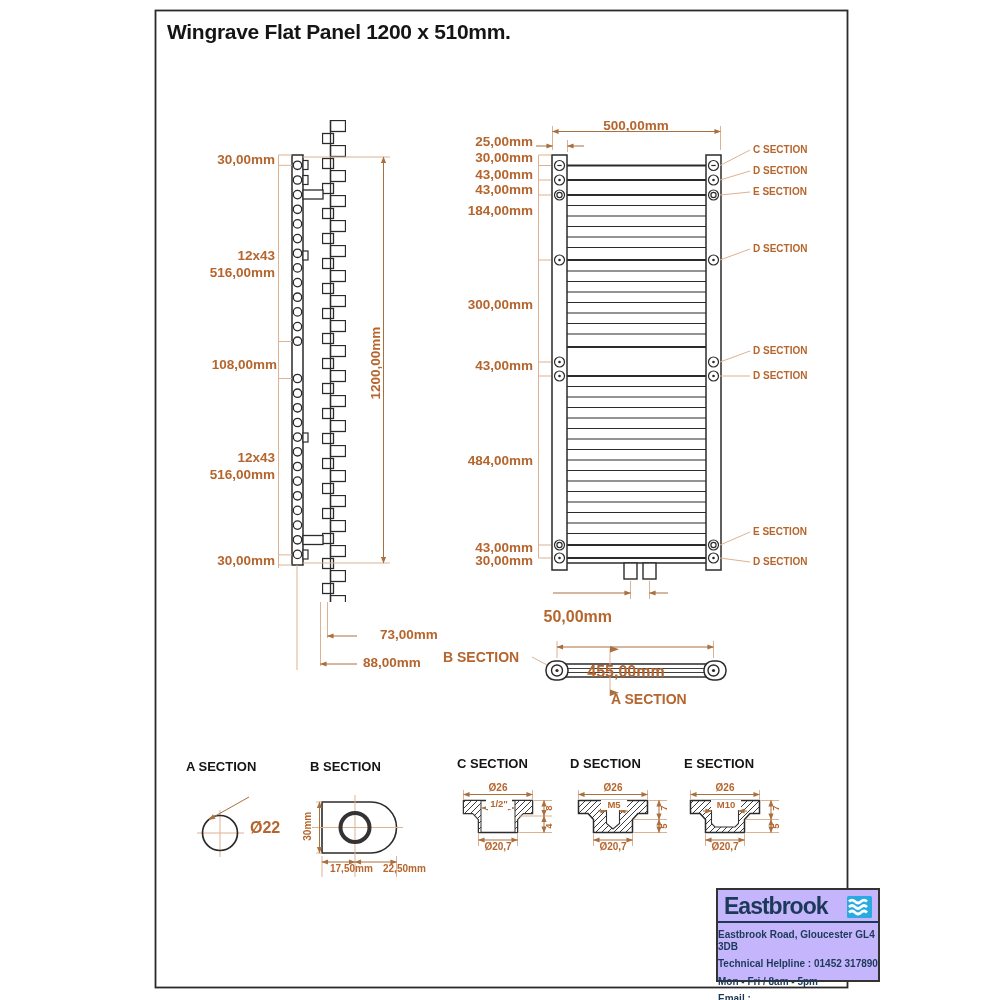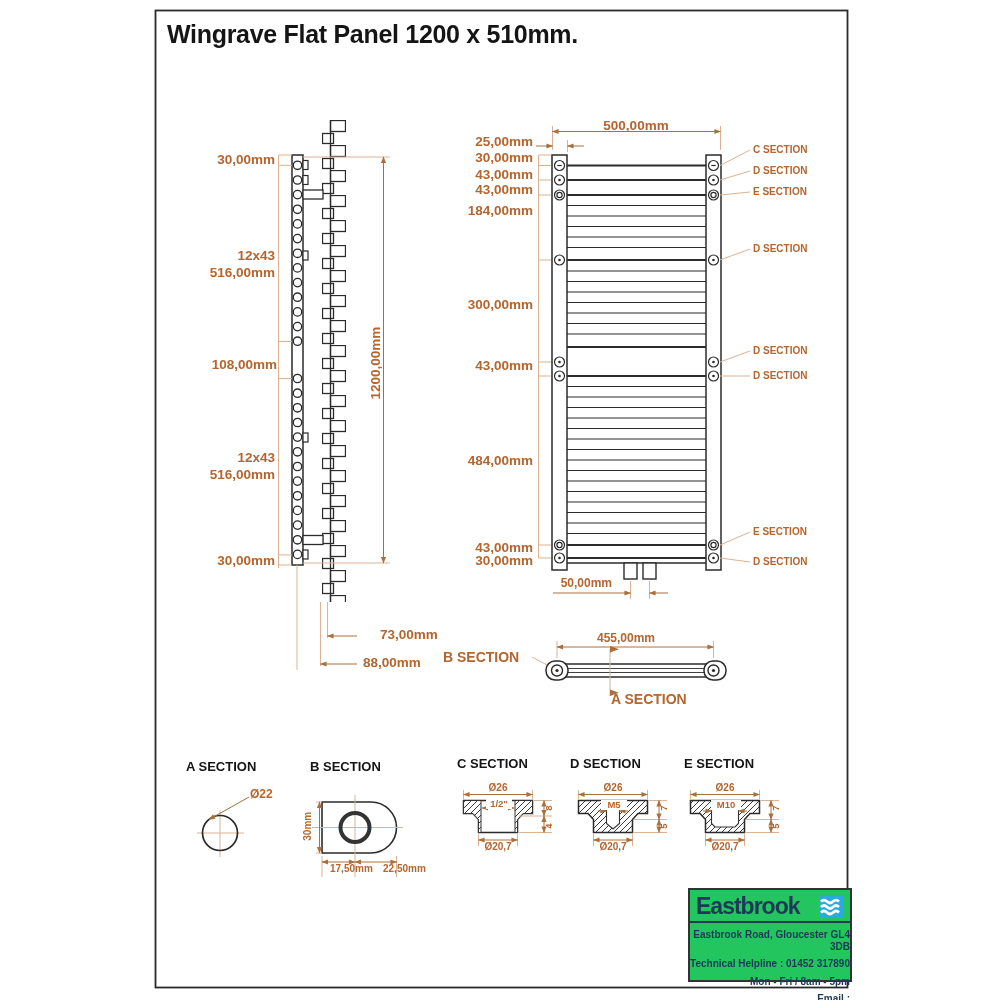--- a/index.html
+++ b/index.html
@@ -10,30 +10,30 @@
   .bk{stroke:#2b2b2b;fill:#fff;}
   .ext{stroke:#ddb293;stroke-width:1;fill:none;}
   .dl,.dl1{stroke:#a9703f;stroke-width:1;fill:none;}
   .dl{marker-start:url(#ar);marker-end:url(#ar);}
   .dl1{marker-end:url(#ar);}
   .lb{position:absolute;font-weight:bold;color:#b5652d;font-size:13.5px;line-height:1.05;white-space:nowrap;}
   .r{text-align:right;}
   .c{text-align:center;}
   .sm{font-size:10px;}
   .xs{font-size:9.5px;}
-  .md{font-size:12px;}
+  .md{font-size:16px;margin-top:32px;}
   .big{font-size:14px;}
   .blk{color:#151515;}
   .rot{transform:rotate(-90deg);}
   .wbg{background:#fff;padding:0 1px;}
-  .title{position:absolute;left:167px;top:20px;font-size:25px;font-weight:bold;
+  .title{position:absolute;left:167px;top:20px;font-size:21px;font-weight:bold;
          color:#151515;letter-spacing:-0.3px;}
   .subtitle{position:absolute;left:167px;top:48px;font-size:16.5px;font-weight:bold;color:#151515;}
-  #infobox{position:absolute;left:688px;top:888px;width:160px;height:90px;border:2px solid #333;
-           background:#22c55e;text-align:right;}
+  #infobox{position:absolute;left:716px;top:888px;width:160px;height:90px;border:2px solid #333;
+           background:#c4b5fd;text-align:left;}
   #logorow{display:flex;align-items:center;justify-content:space-between;
            padding:3px 6px 1px 6px;border-bottom:2px solid #1c3a57;}
   #brand{font-size:23px;font-weight:bold;color:#1c3a57;letter-spacing:-1px;}
   .infoline{font-size:10px;font-weight:bold;color:#1c3a57;margin-top:6px;line-height:1.15;}
 </style>
 </head>
 <body>
 
 <div id="page">
 

